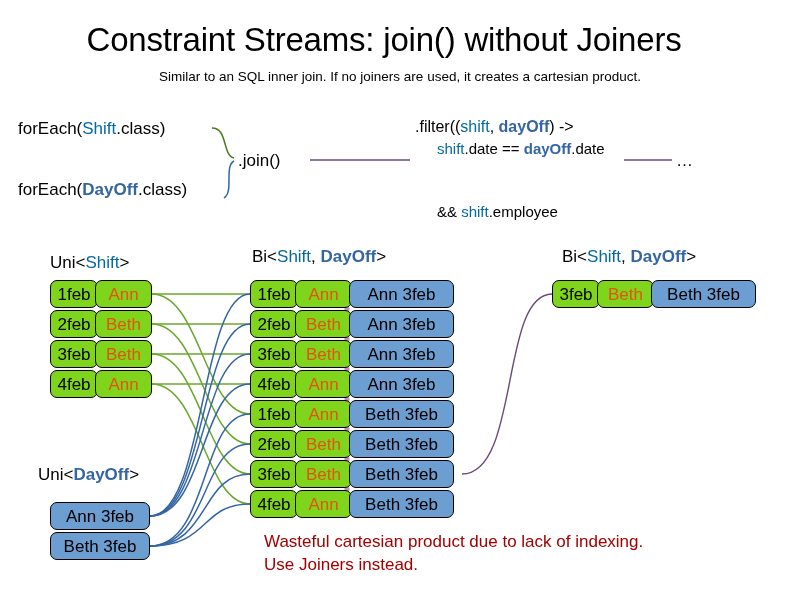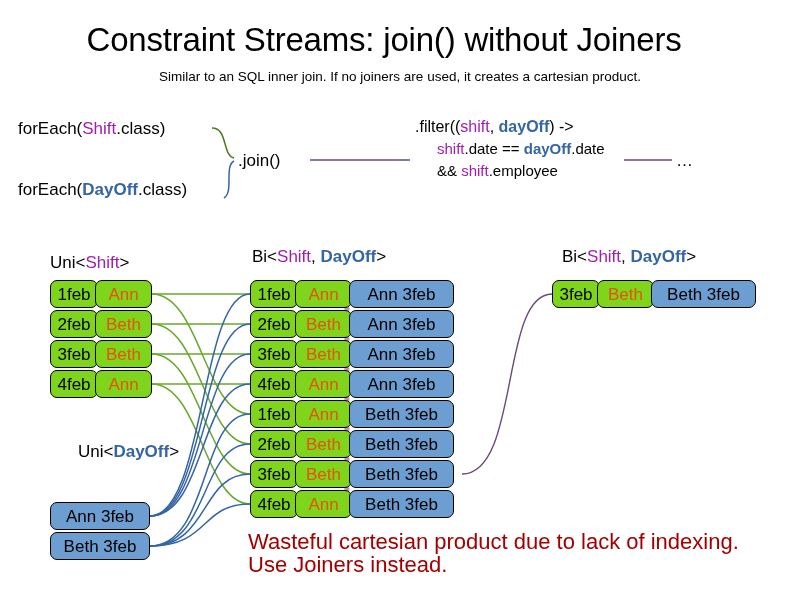--- a/index.html
+++ b/index.html
@@ -33,37 +33,37 @@
     left: 0; top: 68px;
     width: 800px;
     text-align: center;
     font-size: 13.5px;
     line-height: 18px;
     white-space: nowrap;
   }
 
   
   .code { position: absolute; font-size: 17px; line-height: 22px; white-space: nowrap; }
-  .shift-tok  { color: #a21caf; text-align: right; }
+  .shift-tok  { color: #0369a1; text-align: right; }
   .dayoff-tok { color: #3465a4; font-weight: bold; }
 
   #foreach-shift  { left: 18px;  top: 118px; }
   #foreach-dayoff { left: 18px;  top: 179px; }
   #join-label     { left: 238px; top: 150px; text-align: right; }
 
   #filter-block {
     position: absolute;
     left: 415px; top: 116px;
     font-size: 15px;
     line-height: 22px;
     white-space: nowrap;
   }
   #filter-block .l1 { font-size: 16px; }
   #filter-block .l2 { padding-left: 22px; }
-  #filter-block .l3 { padding-left: 22px; }
+  #filter-block .l3 { padding-left: 22px; margin-top: 41px; }
   #filter-block .l4 { padding-left: 50px; }
   #filter-block .paren-big { font-size: 19px; }
 
   #ellipsis {
     position: absolute;
     left: 676px; top: 150px;
     font-size: 17px;
     line-height: 22px;
     letter-spacing: 1px;
   }
@@ -71,21 +71,21 @@
   
   .caption {
     position: absolute;
     font-size: 17px;
     line-height: 22px;
     white-space: nowrap;
   }
   #cap-uni-shift  { left: 50px;  top: 252px; }
   #cap-bi-mid     { left: 252px; top: 246px; }
   #cap-bi-right   { left: 562px; top: 246px; }
-  #cap-uni-dayoff { left: 38px;  top: 441px; margin-left: 40px; }
+  #cap-uni-dayoff { left: 38px;  top: 464px; }
 
   
   .card {
     position: absolute;
     display: flex;
     align-items: stretch;
     height: 28px;
   }
   .cell {
     box-sizing: border-box;
@@ -119,22 +119,22 @@
 
   
   .bi-card { left: 250px; }
   .bi-card .date   { width: 48px; }
   .bi-card .name   { width: 57px; }
   .bi-card .dayoff { width: 105px; }
 
   
   #warning {
     position: absolute;
-    left: 248px; top: 530px;
-    font-size: 22px;
+    left: 264px; top: 530px;
+    font-size: 17px;
     line-height: 23px;
     color: #a40000;
     white-space: nowrap;
   }
 
   
   .links {
     position: absolute;
     left: 0; top: 0;
     width: 800px; height: 600px;

